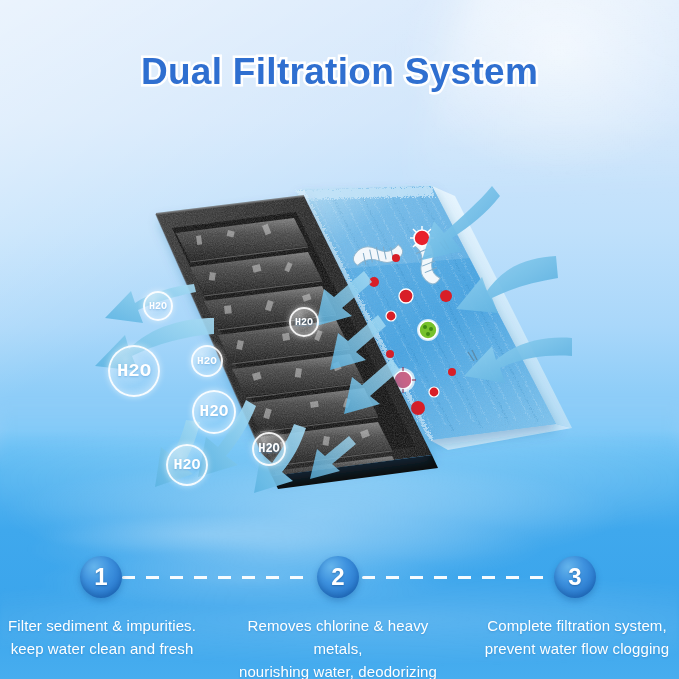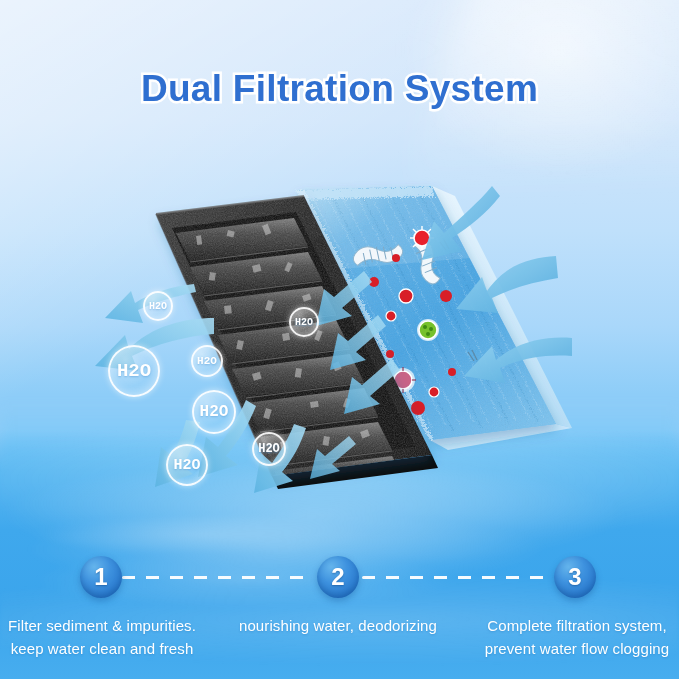--- a/index.html
+++ b/index.html
@@ -44,21 +44,21 @@
     filter:blur(2px);
   }
   .water-top-blend{
     position:absolute;left:0;right:0;top:406px;height:70px;
     background:linear-gradient(180deg, rgba(120,204,248,0), rgba(104,196,247,.85));
     filter:blur(7px);
   }
 
   
   .title{
-    position:absolute;left:0;right:0;top:68px;text-align:center;
+    position:absolute;left:0;right:0;top:51px;text-align:center;
     font-size:37px;font-weight:bold;letter-spacing:.3px;
     color:#2f6fd0;
     -webkit-text-stroke:5px #ffffff;paint-order:stroke fill;
     text-shadow:0 2px 2px rgba(255,255,255,.9);
   }
 
   
   #product{position:absolute;left:0;top:0;width:679px;height:679px;pointer-events:none;}
 
   
@@ -383,20 +383,21 @@
 
     <div class="circle c1">1</div>
     <div class="circle c2">2</div>
     <div class="circle c3">3</div>
 
     <div class="caption cap1">
       <div>Filter sediment &amp; impurities.</div>
       <div>keep water clean and fresh</div>
     </div>
     <div class="caption cap2">
+      <div>Removes chlorine &amp; heavy metals,</div>
       <div>nourishing water, deodorizing</div>
     </div>
     <div class="caption cap3">
       <div>Complete filtration system,</div>
       <div>prevent water flow clogging</div>
     </div>
   </div>
 
 </div>
 

